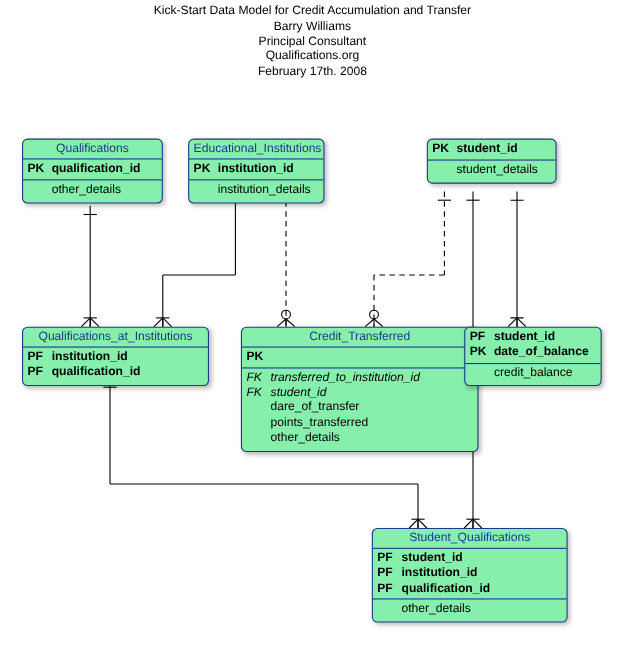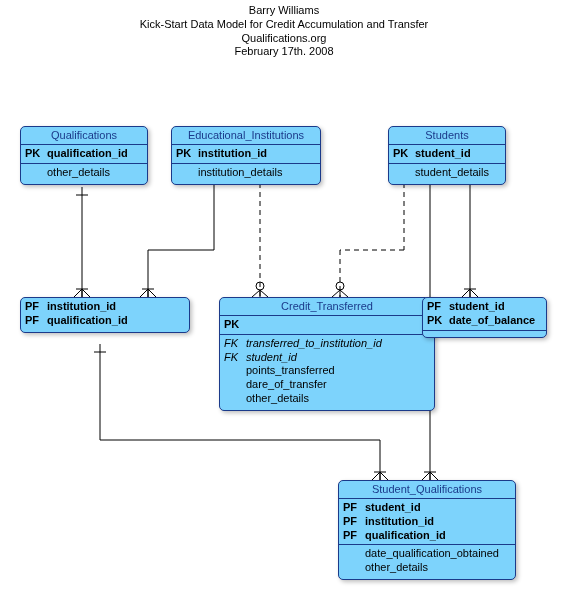--- a/index.html
+++ b/index.html
@@ -17,21 +17,21 @@
   .title-block {
     position: absolute;
     left: 0; right: 0;
     top: 4px;
     text-align: center;
     line-height: 1.25;
   }
   .title-block div { white-space: nowrap; }
   .entity {
     position: absolute;
-    background: #7dd3fc;
+    background: #86efac;
     border: 1px solid #1b3a8a;
     border-radius: 5px;
     box-shadow: 2px 2px 4px rgba(0,0,0,0.25);
     box-sizing: border-box;
   }
   .entity .header {
     text-align: center;
     color: #1b3a8a;
     padding: 2px 4px 3px;
     border-bottom: 1px solid #1b3a8a;
@@ -140,72 +140,73 @@
     <line x1="380" y1="440" x2="380" y2="480"></line>
     <line x1="94" y1="352" x2="106" y2="352"></line>
     <line x1="374" y1="472" x2="386" y2="472"></line>
     <line x1="380" y1="472" x2="372" y2="480"></line>
     <line x1="380" y1="472" x2="388" y2="480"></line>
     <line x1="380" y1="472" x2="380" y2="480"></line>
   </g>
 </svg>
 
 <div class="title-block">
+  <div>Kick-Start Data Model for Credit Accumulation  and Transfer</div>
   <div>Barry Williams</div>
-  <div>Kick-Start Data Model for Credit Accumulation  and Transfer</div>
+  <div>Principal Consultant</div>
   <div>Qualifications.org</div>
   <div>February 17th. 2008</div>
 </div>
 
 <div class="entity" style="left:20px; top:126px; width:128px;">
   <div class="header">Qualifications</div>
   <div class="body">
     <div class="row">
         <span class="keycol">PK</span>
         <span class="attr bold">qualification_id</span>
       </div>
     <div class="sep"></div>
     <div class="row">
         <span class="keycol"></span>
         <span class="attr">other_details</span>
       </div>
   </div>
 </div>
 
-<div class="entity" style="left:171px; top:126px; width:150px;">
+<div class="entity" style="left:171px; top:126px; width:124px;">
   <div class="header">Educational_Institutions</div>
   <div class="body">
     <div class="row">
         <span class="keycol">PK</span>
         <span class="attr bold">institution_id</span>
       </div>
     <div class="sep"></div>
     <div class="row">
         <span class="keycol"></span>
         <span class="attr">institution_details</span>
       </div>
   </div>
 </div>
 
 <div class="entity" style="left:388px; top:126px; width:118px;">
-  <div class="header">Students</div>
   <div class="body">
     <div class="row">
         <span class="keycol">PK</span>
         <span class="attr bold">student_id</span>
       </div>
     <div class="sep"></div>
     <div class="row">
         <span class="keycol"></span>
         <span class="attr">student_details</span>
       </div>
   </div>
 </div>
 
 <div class="entity" style="left:20px; top:297px; width:170px;">
+  <div class="header">Qualifications_at_Institutions</div>
   <div class="body">
     <div class="row">
         <span class="keycol">PF</span>
         <span class="attr bold">institution_id</span>
       </div>
     <div class="row">
         <span class="keycol">PF</span>
         <span class="attr bold">qualification_id</span>
       </div>
   </div>
@@ -221,44 +222,48 @@
     <div class="row">
         <span class="keycol fk">FK</span>
         <span class="attr fk">transferred_to_institution_id</span>
       </div>
     <div class="row">
         <span class="keycol fk">FK</span>
         <span class="attr fk">student_id</span>
       </div>
     <div class="row">
         <span class="keycol"></span>
+        <span class="attr">dare_of_transfer</span>
+      </div>
+    <div class="row">
+        <span class="keycol"></span>
         <span class="attr">points_transferred</span>
       </div>
     <div class="row">
         <span class="keycol"></span>
-        <span class="attr">dare_of_transfer</span>
-      </div>
-    <div class="row">
-        <span class="keycol"></span>
         <span class="attr">other_details</span>
       </div>
   </div>
 </div>
 
 <div class="entity" style="left:422px; top:297px; width:125px;">
   <div class="body">
     <div class="row">
         <span class="keycol">PF</span>
         <span class="attr bold">student_id</span>
       </div>
     <div class="row">
         <span class="keycol">PK</span>
         <span class="attr bold">date_of_balance</span>
       </div>
     <div class="sep"></div>
+    <div class="row">
+        <span class="keycol"></span>
+        <span class="attr">credit_balance</span>
+      </div>
   </div>
 </div>
 
 <div class="entity" style="left:338px; top:480px; width:178px;">
   <div class="header">Student_Qualifications</div>
   <div class="body">
     <div class="row">
         <span class="keycol">PF</span>
         <span class="attr bold">student_id</span>
       </div>
@@ -266,20 +271,16 @@
         <span class="keycol">PF</span>
         <span class="attr bold">institution_id</span>
       </div>
     <div class="row">
         <span class="keycol">PF</span>
         <span class="attr bold">qualification_id</span>
       </div>
     <div class="sep"></div>
     <div class="row">
         <span class="keycol"></span>
-        <span class="attr">date_qualification_obtained</span>
-      </div>
-    <div class="row">
-        <span class="keycol"></span>
         <span class="attr">other_details</span>
       </div>
   </div>
 </div>
 
 </body></html>

